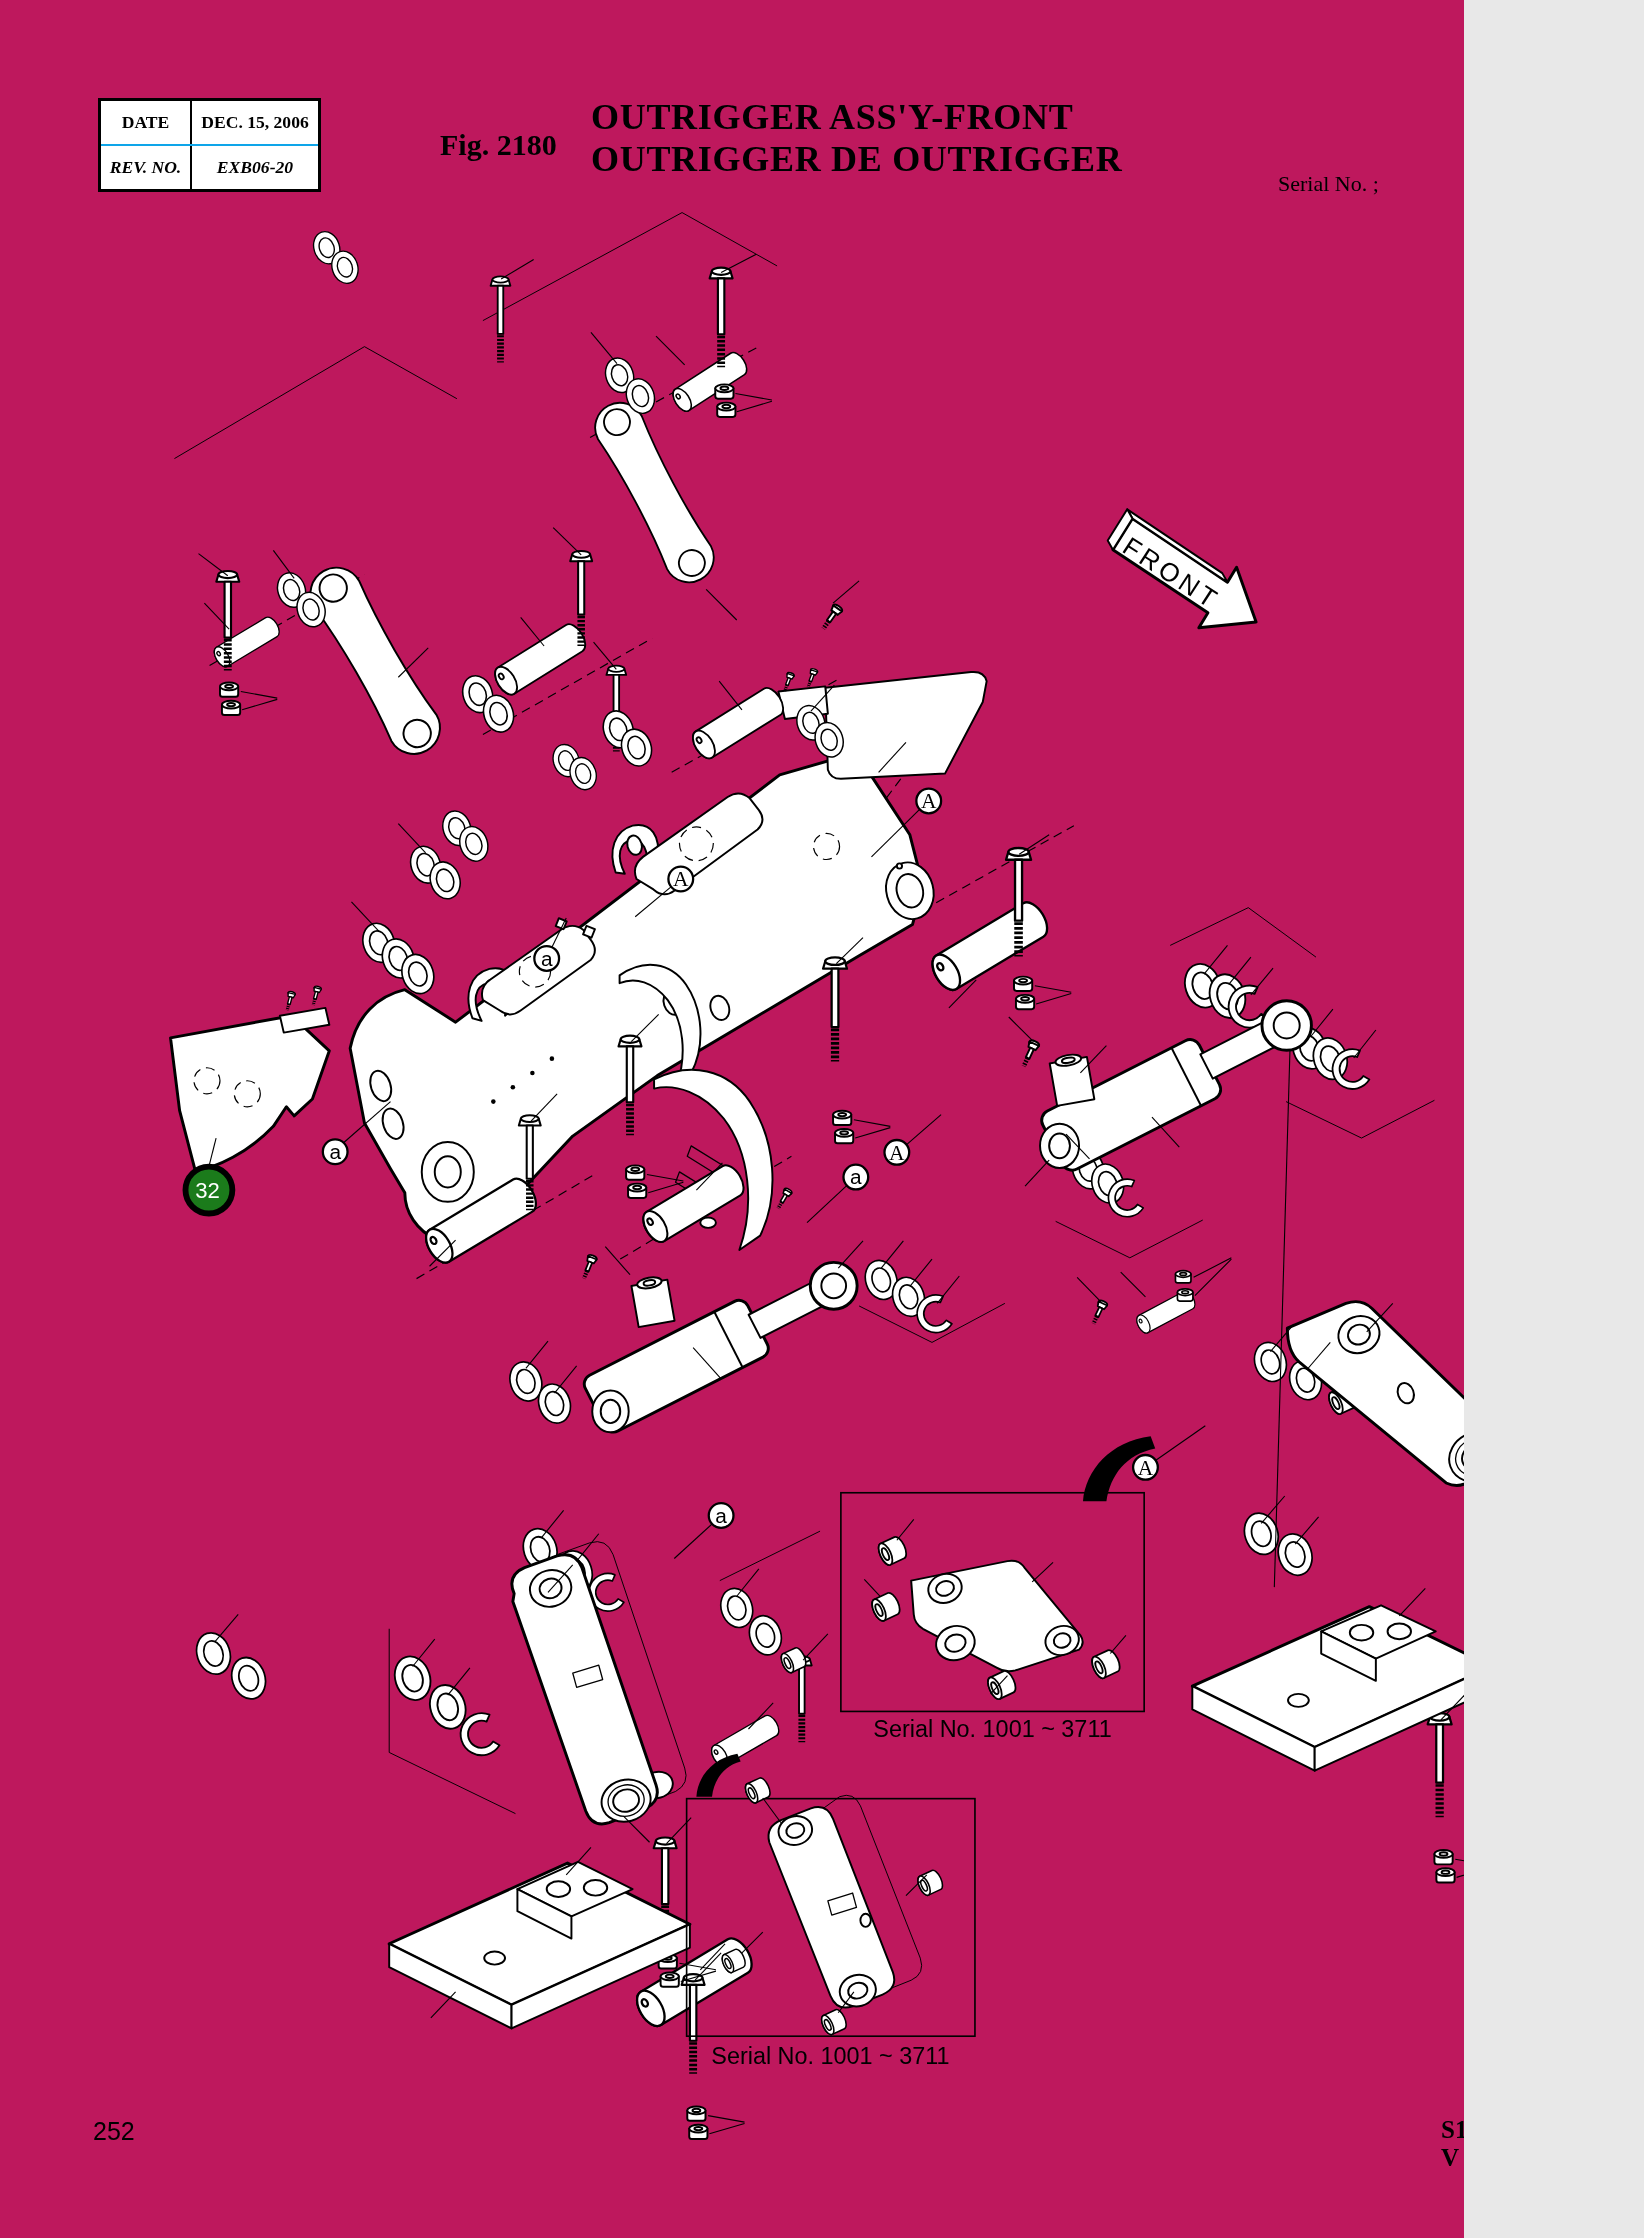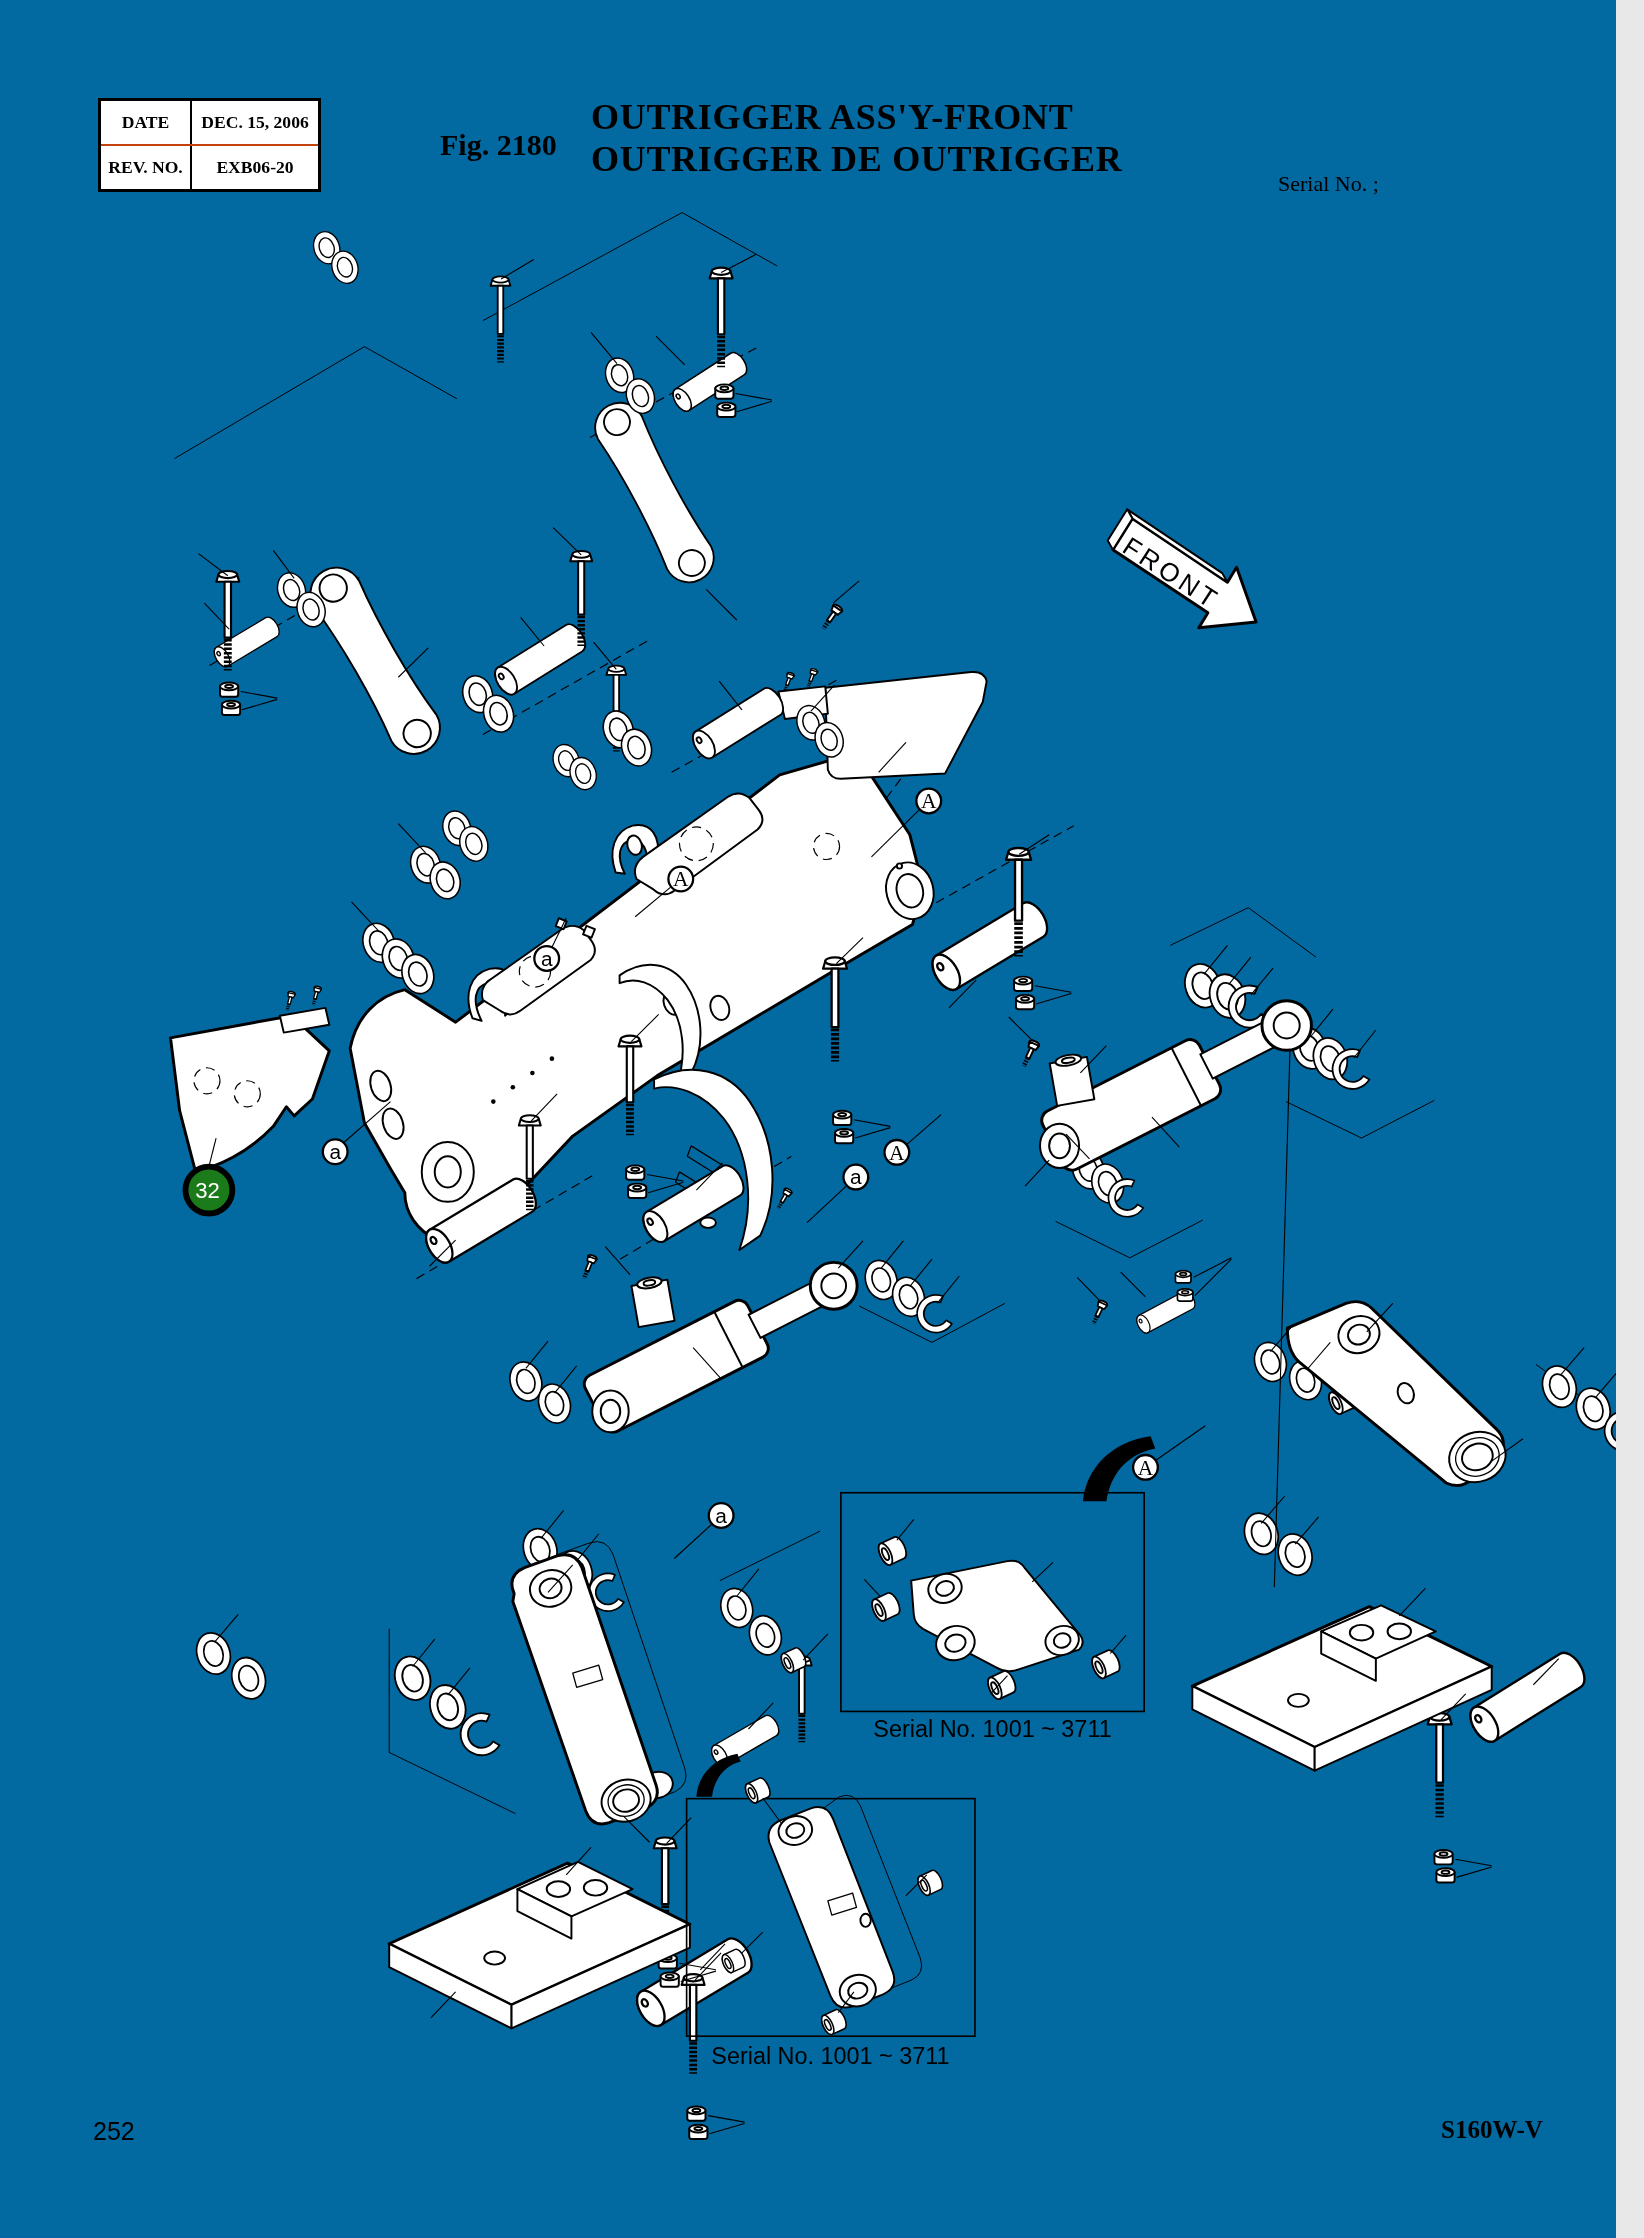--- a/index.html
+++ b/index.html
@@ -1,22 +1,22 @@
 <!DOCTYPE html>
 <html style="font-size:10.4px"><head>
 <meta charset="utf-8">
 <style>
   html,body{margin:0;padding:0;background:#e8e8e8;}
-  .page{position:relative;width:1616px;height:2239px;background:#0369a1;overflow:hidden;
+  .page{position:relative;width:1464px;height:2239px;background:#be185d;overflow:hidden;
         font-family:"Liberation Serif",serif;}
   
   .info-table{position:absolute;left:98px;top:98px;width:217px;border:3.3px solid #000;
               font-weight:bold;font-size:17.6px;background:#fff;}
   .info-row{display:flex;height:43px;}
-  .info-row + .info-row{border-top:2px solid #c2410c;}
+  .info-row + .info-row{border-top:2px solid #0ea5e9;font-style:italic;}
   .cell{display:flex;align-items:center;justify-content:center;}
   .cell.lab{width:89px;border-right:2px solid #000;}
   .cell.val{flex:1;}
   .fig-label{position:absolute;left:440px;top:128px;font-size:30px;font-weight:bold;text-align:right;}
   .title-block{position:absolute;left:583px;top:96px;font-size:36px;font-weight:bold;line-height:42px;letter-spacing:0.7px;margin-left:8px;}
   .serial-note{position:absolute;left:1278px;top:171px;font-size:22px;font-weight:normal;}
   
   .page-number{position:absolute;left:93px;top:2117px;font-family:"Liberation Sans",sans-serif;
                font-size:25px;font-weight:normal;}
   .model-code{position:absolute;left:1441px;top:2116px;font-family:Liberation Serif, serif;

